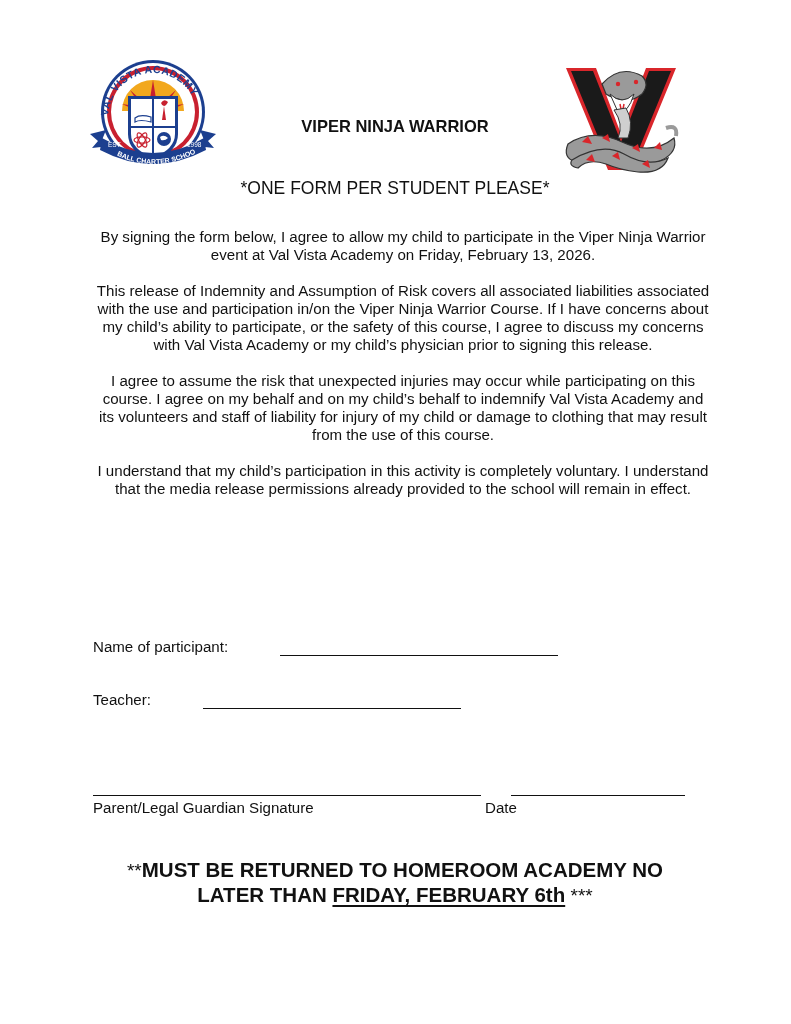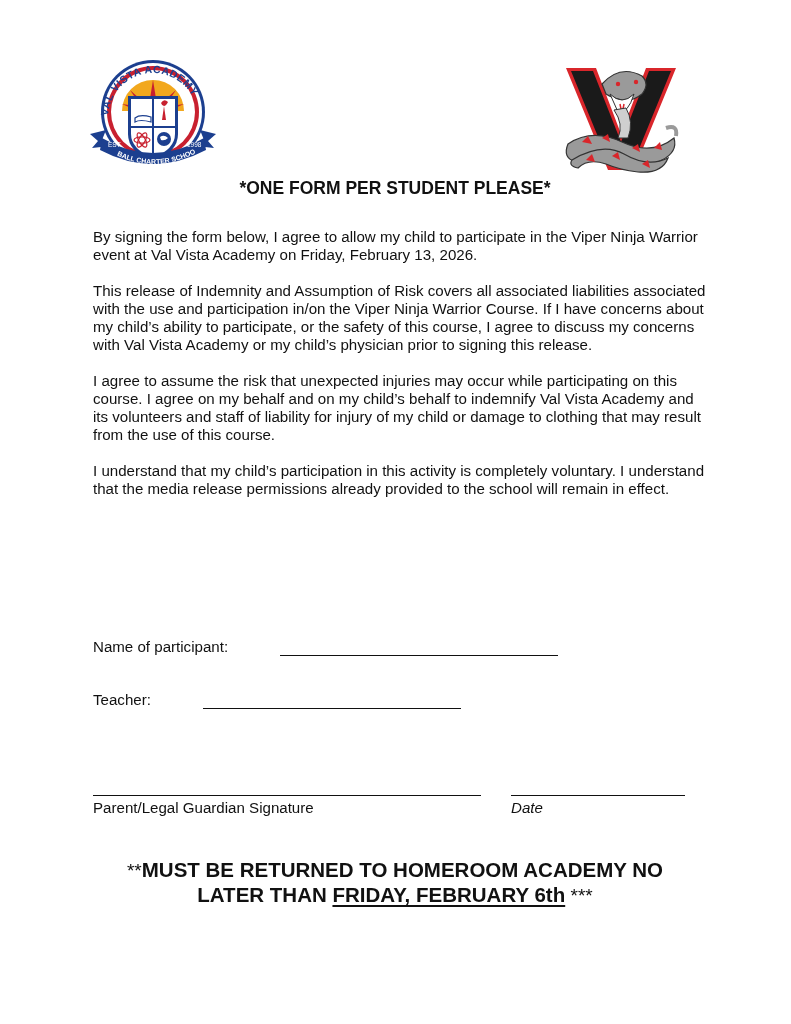--- a/index.html
+++ b/index.html
@@ -38,34 +38,35 @@
       font-weight: bold;
       font-size: 16.5px;
       line-height: 20px;
     }
     .subtitle {
       position: absolute;
       left: 200px;
       top: 178px;
       width: 390px;
       text-align: center;
-      font-weight: bold;
+      font-weight: normal;
       font-size: 17.5px;
       line-height: 20px;
     }
     .body-text {
       position: absolute;
       left: 93px;
       top: 228px;
       width: 620px;
       font-size: 15.1px;
       line-height: 18px;
     }
     .body-text p {
       margin: 0 0 18px 0;
+      text-align: center;
     }
     .field-row {
       position: absolute;
       left: 93px;
       font-size: 15.1px;
       line-height: 18px;
       display: flex;
       align-items: flex-end;
       gap: 48px;
     }
@@ -183,20 +184,21 @@
     <path d="M92 86 L98 80 L100 88 Z" fill="#d9262b"></path>
     <path d="M24 98 L30 92 L33 100 Z" fill="#d9262b"></path>
     <path d="M50 94 L56 90 L58 98 Z" fill="#d9262b"></path>
     <path d="M80 102 L86 98 L88 106 Z" fill="#d9262b"></path>
 
     <path d="M104 66 Q116 62 114 74" fill="none" stroke="#9a9a9a" stroke-width="4"></path>
   </svg>
 </div>
 
 <div class="title-block">
+  <div>VIPER NINJA WARRIOR</div>
 </div>
 
 <div class="subtitle">*ONE FORM PER STUDENT PLEASE*</div>
 
 <div class="body-text">
   <p>By signing the form below, I agree to allow my child to participate in the Viper Ninja Warrior event at Val Vista Academy on Friday, February 13, 2026.</p>
   <p>This release of Indemnity and Assumption of Risk covers all associated liabilities associated with the use and participation in/on the Viper Ninja Warrior Course. If I have concerns about my child’s ability to participate, or the safety of this course, I agree to discuss my concerns with Val Vista Academy or my child’s physician prior to signing this release.</p>
   <p>I agree to assume the risk that unexpected injuries may occur while participating on this course. I agree on my behalf and on my child’s behalf to indemnify Val Vista Academy and its volunteers and staff of liability for injury of my child or damage to clothing that may result from the use of this course.</p>
   <p>I understand that my child’s participation in this activity is completely voluntary.  I understand that the media release permissions already provided to the school will remain in effect.</p>
 </div>
@@ -208,18 +210,18 @@
 
 <div class="field-row" style="top:691px;">
   <span>Teacher:</span>
   <span class="field-line" style="width:258px;"></span>
 </div>
 
 <div class="sig-line" style="left:93px; top:795px; width:388px;"></div>
 <div class="sig-label" style="left:93px; top:799px;">Parent/Legal Guardian Signature</div>
 
 <div class="sig-line" style="left:511px; top:795px; width:174px;"></div>
-<div class="sig-label" style="left:511px; top:799px;font-style:italic;">Date</div>
+<div class="sig-label" style="left:485px; top:799px;">Date</div>
 
 <div class="footer-notice">
   <div><span class="asterisks">**</span><span>MUST BE RETURNED TO HOMEROOM ACADEMY NO</span></div>
   <div><span style="white-space:pre;">LATER THAN </span><u>FRIDAY, FEBRUARY 6th</u><span class="asterisks" style="white-space:pre;"> ***</span></div>
 </div>
 
 </body></html>

